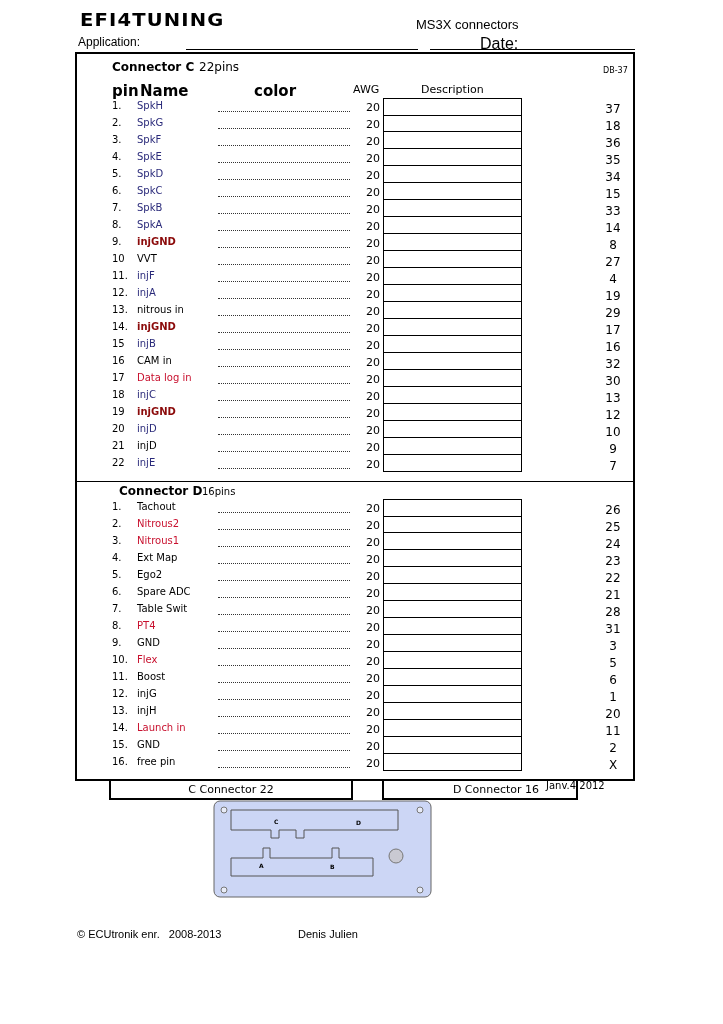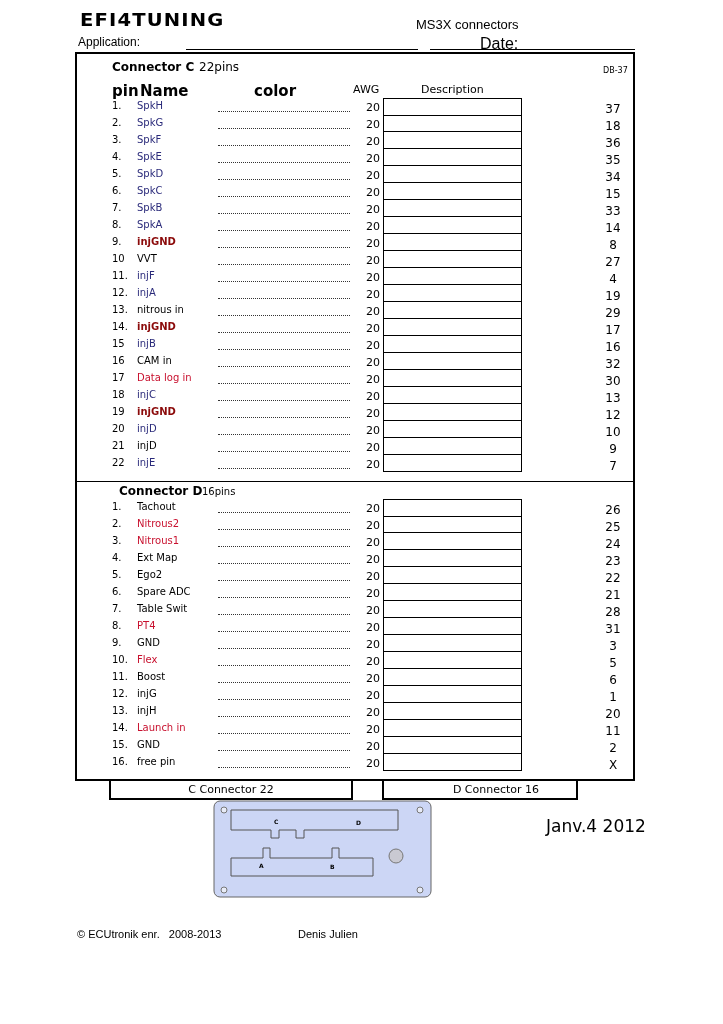--- a/index.html
+++ b/index.html
@@ -24,21 +24,21 @@
   .row .dots{position:absolute;left:218px;top:13px;width:132px;border-top:1px dotted #333;}
   .row .awg{position:absolute;left:366px;top:3px;font-size:11px;}
   .row .desc{position:absolute;left:383px;top:0;width:137px;height:16px;border:1px solid #000;border-top:none;}
   .row.first .desc{border-top:1px solid #000;}
   .row .dbpin{position:absolute;left:600px;top:4px;width:26px;text-align:center;font-size:12px;}
   .c-blue{color:#2a2a7a;}
   .c-red{color:#c8102e;}
   .c-darkred{color:#8b0a0a;font-weight:bold;}
   .c-black{color:#000;}
   .label-box{top:779px;height:17px;border:2px solid #000;text-align:center;font-family:"DejaVu Sans",sans-serif;font-size:11px;line-height:17px;}
-  .date-foot{left:546px;top:816px;font-family:"DejaVu Sans",sans-serif;font-size:17px;}
+  .date-foot{left:546px;top:780px;font-family:"DejaVu Sans",sans-serif;font-size:10px;}
   .plate{left:213px;top:800px;}
   .footer{top:928px;font-size:11px;}
 </style>
 </head>
 <body>
 
 <div class="abs logo">EFI4TUNING</div>
 <div class="abs doc-title">MS3X connectors</div>
 <div class="abs app-label">Application:</div>
 <div class="abs app-line"></div>

